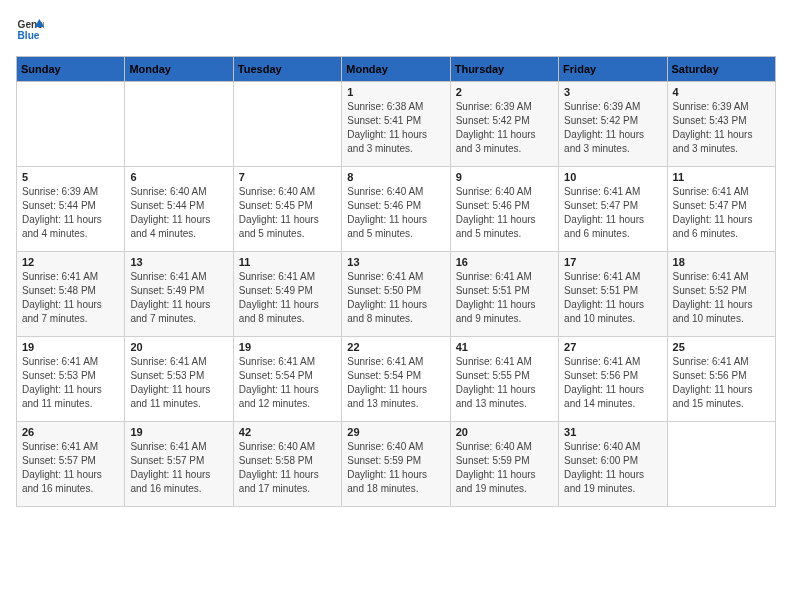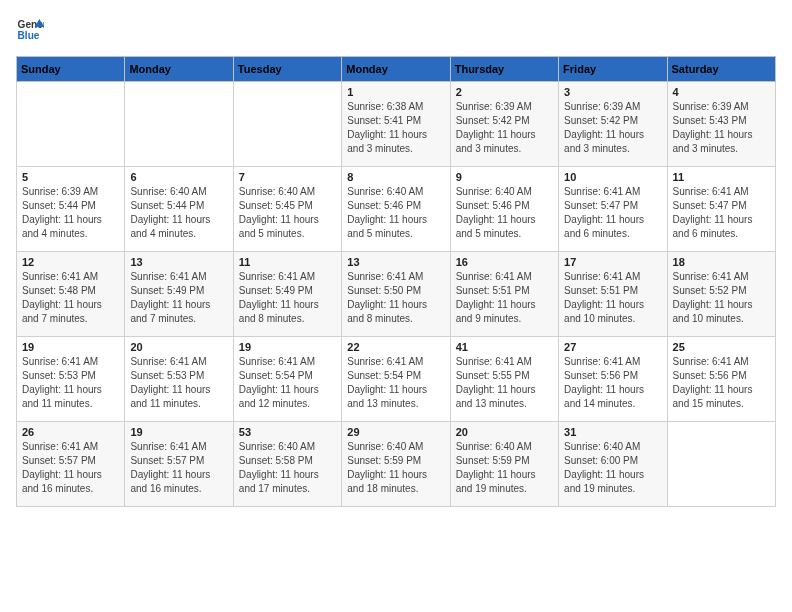--- a/index.html
+++ b/index.html
@@ -277,21 +277,21 @@
 Sunset: 5:57 PM
 Daylight: 11 hours and 16 minutes.</div>
         </td>
         <td>
           <span class="day-num">19</span>
           <div class="day-info" style="white-space: pre-line;">Sunrise: 6:41 AM
 Sunset: 5:57 PM
 Daylight: 11 hours and 16 minutes.</div>
         </td>
         <td>
-          <span class="day-num">53</span>
+          <span class="day-num">42</span>
           <div class="day-info" style="white-space: pre-line;">Sunrise: 6:40 AM
 Sunset: 5:58 PM
 Daylight: 11 hours and 17 minutes.</div>
         </td>
         <td>
           <span class="day-num">29</span>
           <div class="day-info" style="white-space: pre-line;">Sunrise: 6:40 AM
 Sunset: 5:59 PM
 Daylight: 11 hours and 18 minutes.</div>
         </td>

